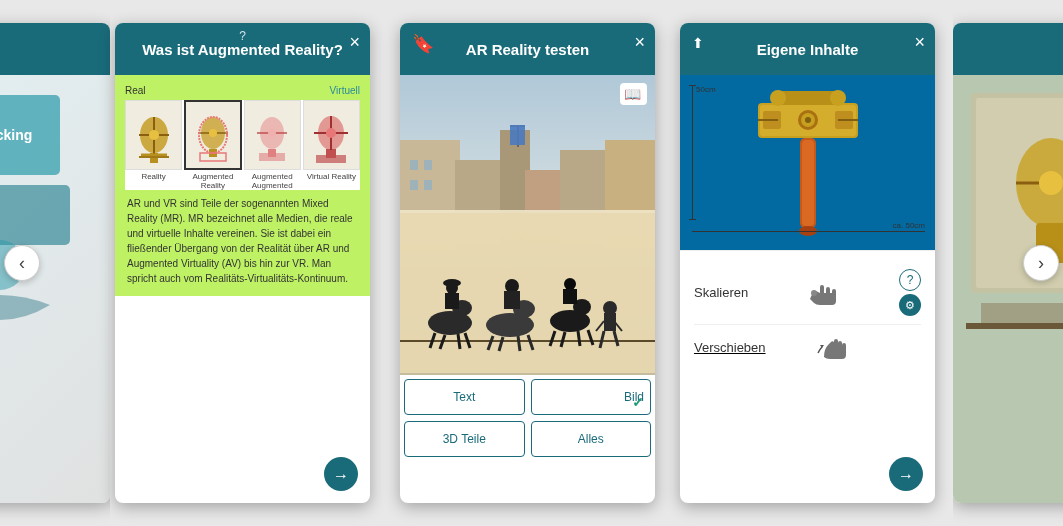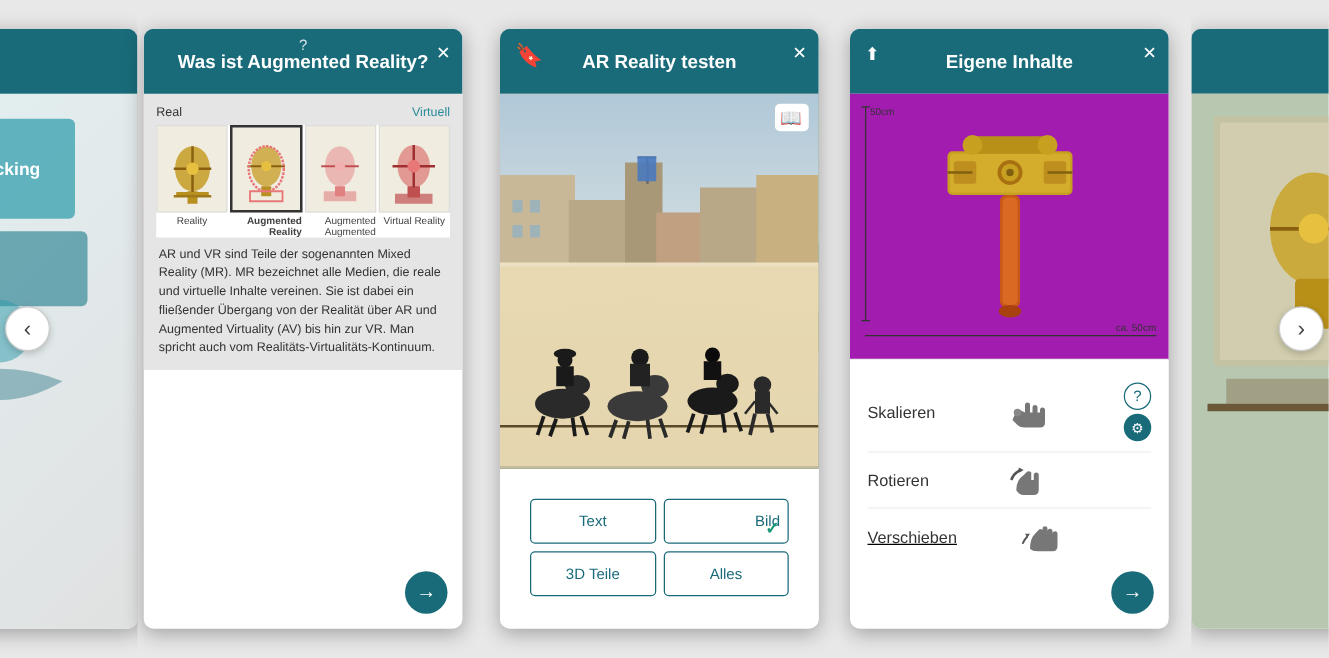--- a/index.html
+++ b/index.html
@@ -89,21 +89,21 @@
 
     
     .card-1 {
       width: 255px;
       height: 480px;
       left: 115px;
       top: 23px;
     }
     .card-1 .card-body {
       padding: 10px;
-      background: #e5e5e5;
+      background: #bef264;
     }
     .card-1 .spectrum-bar {
       display: flex;
       justify-content: space-between;
       font-size: 10px;
       margin-bottom: 4px;
       color: #555;
     }
     .card-1 .spectrum-bar .real { color: #333; }
     .card-1 .spectrum-bar .virtuell { color: #2a8a9a; margin-left: 24px; }
@@ -129,25 +129,25 @@
       align-items: center;
       justify-content: center;
       font-size: 8px;
       color: #888;
     }
     .card-1 .reality-img-box.ar {
       border: 2px solid #333;
     }
     .card-1 .img-label {
       font-size: 8px;
-      text-align: right;
+      text-align: center;
       margin-top: 2px;
       color: #444;
     }
-    .card-1 .img-label.bold { font-weight: bold; }
+    .card-1 .img-label.bold { font-weight: normal; }
     .card-1 .mixed-label {
       text-align: center;
       font-size: 9px;
       color: #666;
       margin-bottom: 6px;
       font-style: italic;
     }
     .card-1 .description {
       font-size: 10px;
       line-height: 1.5;
@@ -180,21 +180,21 @@
       top: 23px;
     }
     .card-2 .ar-scene {
       width: 100%;
       height: 300px;
       position: relative;
       overflow: hidden;
       background: #6a8a6a;
     }
     .card-2 .ar-buttons {
-      padding: 24px;
+      padding: 4px;
       background: rgba(255,255,255,0.95);
       display: grid;
       grid-template-columns: 1fr 1fr;
       gap: 6px;
     }
     .ar-btn {
       border: 1.5px solid #1a6b7a;
       background: white;
       color: #1a6b7a;
       padding: 10px 6px;
@@ -218,22 +218,22 @@
     }
 
     
     .card-3 {
       width: 255px;
       height: 480px;
       left: 680px;
       top: 23px;
     }
     .card-3 .artifact-display {
-      background: #a21caf;
-      height: 213px;
+      background: #0369a1;
+      height: 176px;
       display: flex;
       align-items: center;
       justify-content: center;
       position: relative;
       border-bottom: 1px solid #eee;
     }
     .card-3 .controls-area {
       padding: 10px 14px;
     }
     .card-3 .control-row {
@@ -594,31 +594,20 @@
             <path d="M4 20 Q6 14 10 12 L14 14 L14 8 Q14 6 16 6 Q18 6 18 8 L18 14 L20 14 L20 10 Q20 8 22 8 Q24 8 24 10 L24 14 L26 14 L26 12 Q26 10 28 10 Q30 10 30 12 L30 22 Q30 26 26 26 L14 26 Q10 26 8 24 Z" fill="#555" opacity="0.8"></path>
             <circle cx="8" cy="14" r="3" fill="#888"></circle>
           </svg>
         </div>
         <div style="display:flex;flex-direction:column;gap:3px;">
           <div class="help-icon">?</div>
           <div class="gear-icon">⚙</div>
         </div>
       </div>
 
-      <div class="control-row">
-        <span class="control-label">Rotieren</span>
-        <div class="control-gesture">
-          <svg width="36" height="28" viewBox="0 0 36 28">
-            <path d="M10 22 Q10 14 16 10 L18 8 Q20 6 22 8 L22 14 L24 14 L24 10 Q24 8 26 8 Q28 8 28 10 L28 22 Q28 26 24 26 L16 26 Q12 26 10 22 Z" fill="#555" opacity="0.8"></path>
-            <path d="M6 14 Q8 8 14 6" stroke="#555" stroke-width="2" fill="none"></path>
-            <path d="M12 4 L16 6 L12 8" fill="#555"></path>
-          </svg>
-        </div>
-        <div style="width:22px;"></div>
-      </div>
 
       <div class="control-row" style="border-bottom:none;text-decoration:underline;">
         <span class="control-label">Verschieben</span>
         <div class="control-gesture">
           <svg width="36" height="28" viewBox="0 0 36 28">
             <path d="M10 24 Q10 16 14 12 L16 10 Q18 7 20 9 L20 8 Q20 6 22 6 Q24 6 24 8 L24 10 Q24 8 26 8 Q28 8 28 10 L28 12 Q28 10 30 10 Q32 10 32 12 L32 22 Q32 26 28 26 L16 26 Q12 26 10 24 Z" fill="#555" opacity="0.8"></path>
             <path d="M4 20 Q6 16 8 14" stroke="#555" stroke-width="1.5" fill="none"></path>
             <path d="M6 12 L8 15 L10 12" fill="#555"></path>
           </svg>
         </div>

